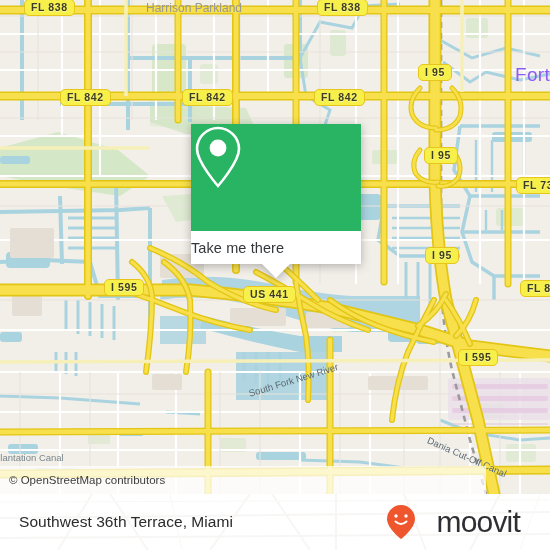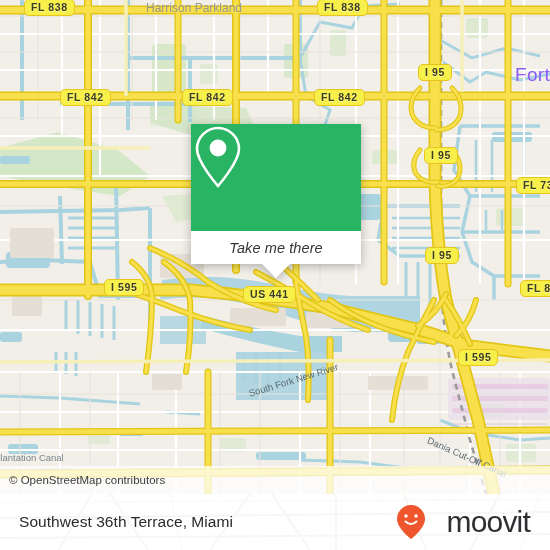--- a/index.html
+++ b/index.html
@@ -65,41 +65,41 @@
     filter: drop-shadow(0 2px 5px rgba(0,0,0,.28));
   }
   #callout-top {
     height: 107px;
     background: #28b463;
     display: flex; align-items: center; justify-content: center;
   }
   #callout-bottom {
     height: 33px;
     background: #ffffff;
-    display: flex; align-items: center; justify-content: center; font-style: italic;
+    display: flex; align-items: center; justify-content: flex-start;
   }
   #callout-label {
     color: #33373a;
     font-size: 14.5px;
     letter-spacing: .1px;
   }
   #callout-tail {
     position: absolute;
     left: 50%; top: 140px;
     width: 0; height: 0; margin-left: -14px;
     border-left: 14px solid transparent;
     border-right: 14px solid transparent;
     border-top: 14px solid #ffffff;
   }
 
   
   #attribution {
     position: absolute;
     left: 0; bottom: 0;
-    width: 550px; height: 28px;
+    width: 486px; height: 28px;
     background: rgba(255,255,255,.72);
     display: flex; align-items: center;
   }
   #attribution span {
     font-size: 11.5px;
     color: #3c3c3c;
     padding-left: 9px;
   }
 
   
@@ -114,21 +114,21 @@
   #footer-title {
     position: absolute;
     left: 19px; top: 0; height: 56px;
     display: flex; align-items: center;
     font-size: 15.5px;
     color: #2b2b2b;
     letter-spacing: .05px;
   }
   #footer-logo {
     position: absolute;
-    right: 20px; top: 0; height: 56px;
+    right: 30px; top: 0; height: 56px;
     display: flex; align-items: center; gap: 20px;
   }
   #moovit-word {
     font-size: 30px;
     color: #2e2e33;
     letter-spacing: -0.8px;
     font-weight: normal;
     line-height: 30px;
   }
 </style>

